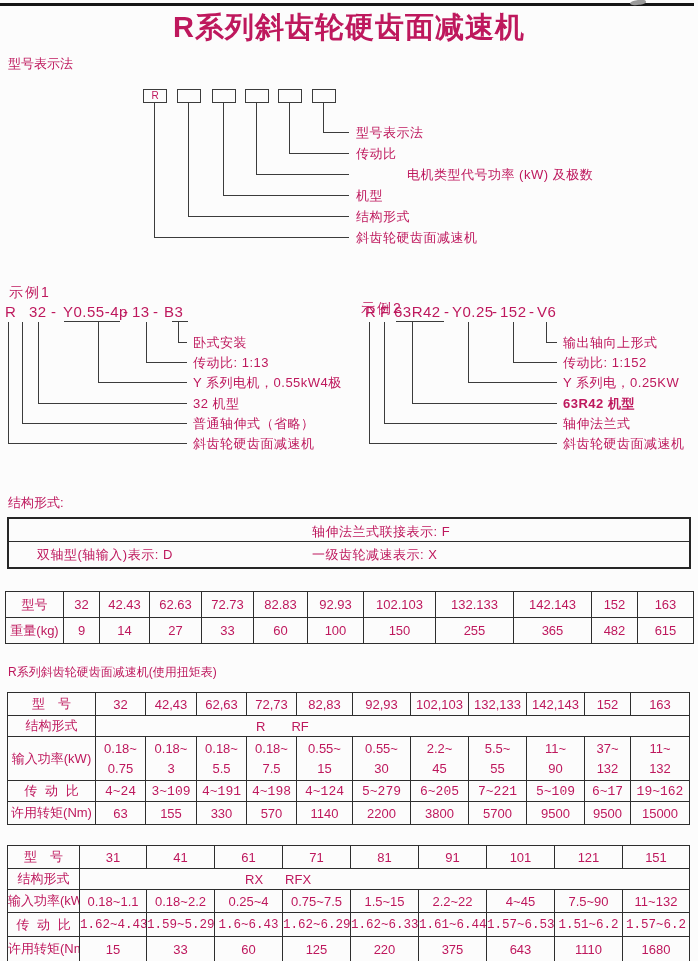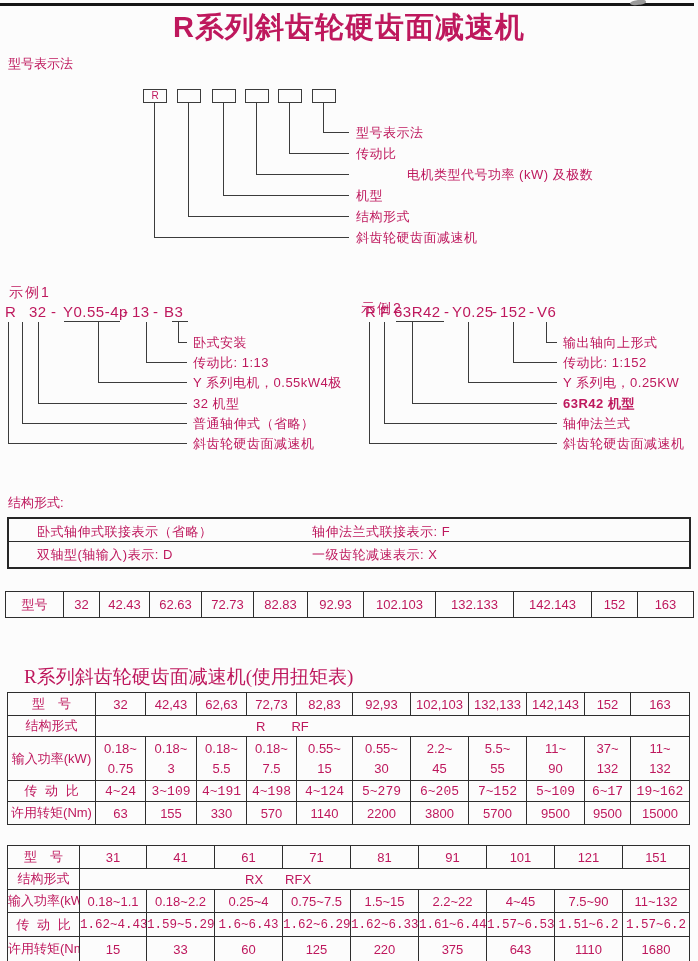--- a/index.html
+++ b/index.html
@@ -123,21 +123,20 @@
     <div class="dlabel" style="left:563px;top:354px;">传动比: 1:152</div>
     <div class="dlabel" style="left:563px;top:374px;">Y 系列电，0.25KW</div>
     <div class="dlabel" style="left:563px;top:395px;font-weight:bold;">63R42 机型</div>
     <div class="dlabel" style="left:563px;top:415px;text-align:right;">轴伸法兰式</div>
     <div class="dlabel" style="left:563px;top:435px;">斜齿轮硬齿面减速机</div>
   </div>
 
   <div class="sect-h" style="left:8px;top:494px;">结构形式:</div>
   <div class="sf-box">
     <div class="sf-divider"></div>
-    <div class="sf-cell" style="left:28px;top:4px;">卧式轴伸式联接表示（省略）</div>
     <div class="sf-cell" style="left:303px;top:4px;">轴伸法兰式联接表示: F</div>
     <div class="sf-cell" style="left:28px;top:27px;">双轴型(轴输入)表示: D</div>
     <div class="sf-cell" style="left:303px;top:27px;">一级齿轮减速表示: X</div>
   </div>
 
   <table class="wt">
     <colgroup>
         <col style="width:58px">
         <col style="width:36px">
         <col style="width:50px">
@@ -159,24 +158,38 @@
       <td>62.63</td>
       <td>72.73</td>
       <td>82.83</td>
       <td>92.93</td>
       <td>102.103</td>
       <td>132.133</td>
       <td>142.143</td>
       <td>152</td>
       <td>163</td>
     </tr>
+    <tr>
+      <td>重量(kg)</td>
+      <td>9</td>
+      <td>14</td>
+      <td>27</td>
+      <td>33</td>
+      <td>60</td>
+      <td>100</td>
+      <td>150</td>
+      <td>255</td>
+      <td>365</td>
+      <td>482</td>
+      <td>615</td>
+    </tr>
   </tbody>
     </table>
 
-  <div class="sect-h" style="left:24px;top:664px;font-size:19px;font-family:Liberation Serif, serif;">R系列斜齿轮硬齿面减速机(使用扭矩表)</div>
+  <div class="sect-h" style="left:8px;top:664px;font-size:12px;">R系列斜齿轮硬齿面减速机(使用扭矩表)</div>
 
   <table class="tq t1">
     <colgroup>
         <col style="width:88px">
         <col style="width:50px">
         <col style="width:51px">
         <col style="width:50px">
         <col style="width:50px">
         <col style="width:56px">
         <col style="width:58px">
@@ -237,21 +250,21 @@
     </tr>
     <tr class="rh4">
       <td>传 动 比</td>
       <td>4~24</td>
       <td>3~109</td>
       <td>4~191</td>
       <td>4~198</td>
       <td>4~124</td>
       <td>5~279</td>
       <td>6~205</td>
-      <td>7~152</td>
+      <td>7~221</td>
       <td>5~109</td>
       <td>6~17</td>
       <td>19~162</td>
     </tr>
     <tr class="rh5">
       <td>许用转矩(Nm)</td>
       <td>63</td>
       <td>155</td>
       <td>330</td>
       <td>570</td>

